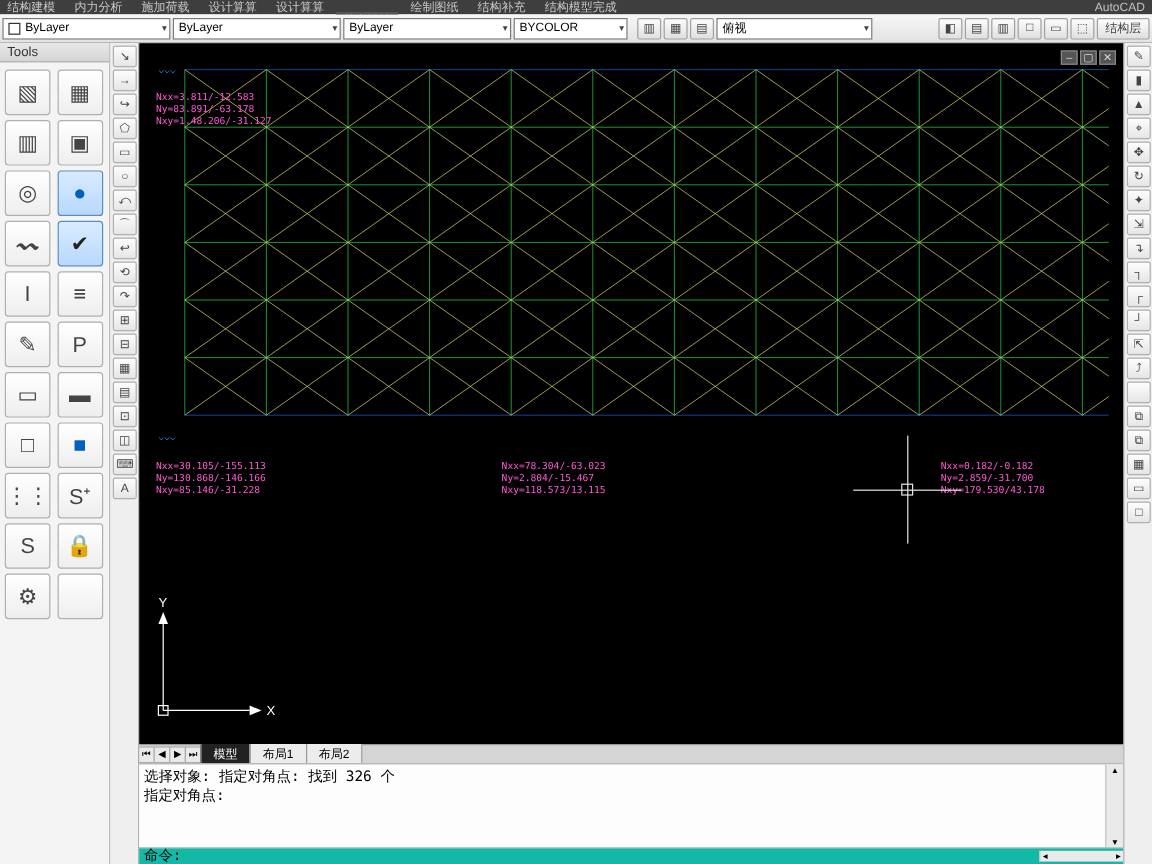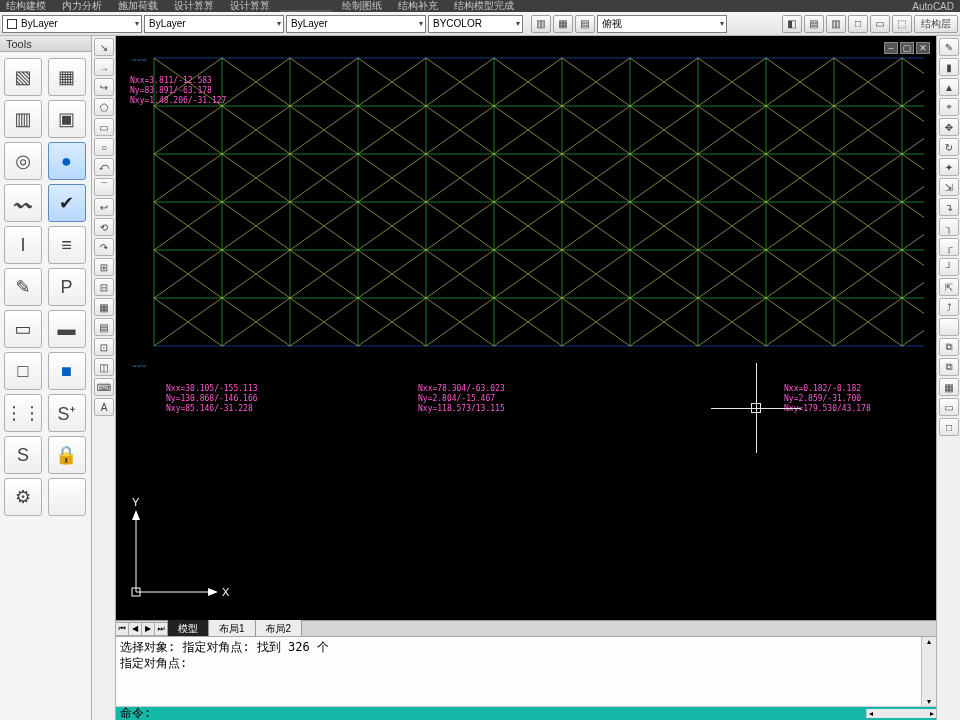--- a/index.html
+++ b/index.html
@@ -408,21 +408,21 @@
           <line x1="786" y1="262" x2="854" y2="310" stroke="#d8d86a" stroke-width="0.6"></line>
           <line x1="854" y1="262" x2="786" y2="310" stroke="#d8d86a" stroke-width="0.6"></line>
         </svg>
 
       <div class="annot blue" style="left:16px; top:18px;">⌵⌵⌵</div>
       <div class="annot blue" style="left:16px; top:324px;">⌵⌵⌵</div>
 
       <div class="annot pink" style="left:14px; top:40px;">Nxx=3.811/-12.583
 Ny=83.891/-63.178
 Nxy=1.48.206/-31.127</div>
-      <div class="annot pink" style="left:14px; top:348px;margin-left:36px;">Nxx=30.105/-155.113
+      <div class="annot pink" style="left:14px; top:348px;">Nxx=30.105/-155.113
 Ny=130.868/-146.166
 Nxy=85.146/-31.228</div>
       <div class="annot pink" style="left:302px; top:348px;">Nxx=78.304/-63.023
 Ny=2.804/-15.467
 Nxy=118.573/13.115</div>
       <div class="annot pink" style="left:668px; top:348px;">Nxx=0.182/-0.182
 Ny=2.859/-31.700
 Nxy=179.530/43.178</div>
 
       <div class="cursor" id="cursor" style="left: 640px; top: 372px;">

